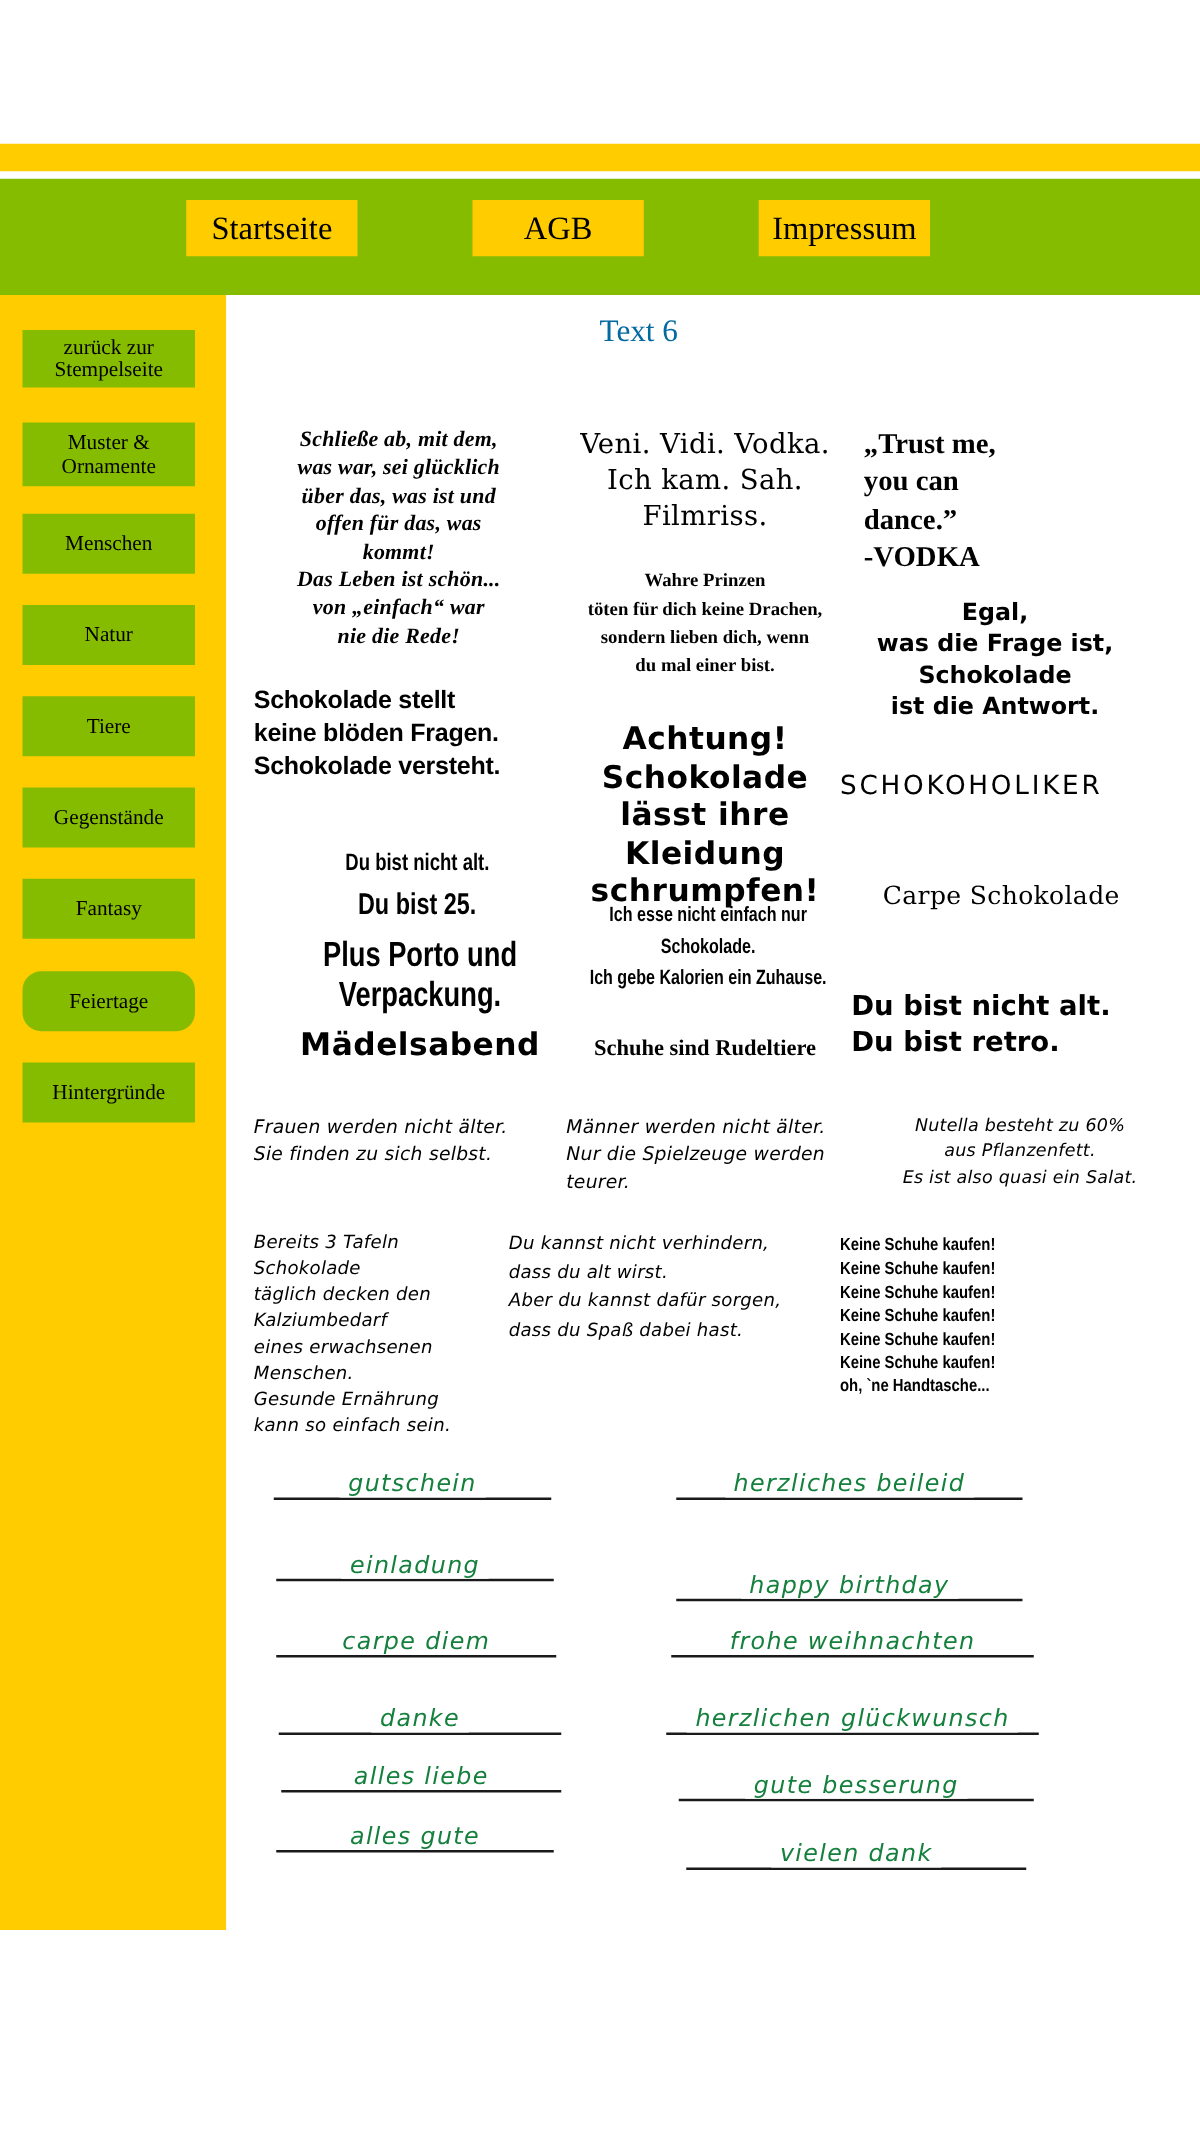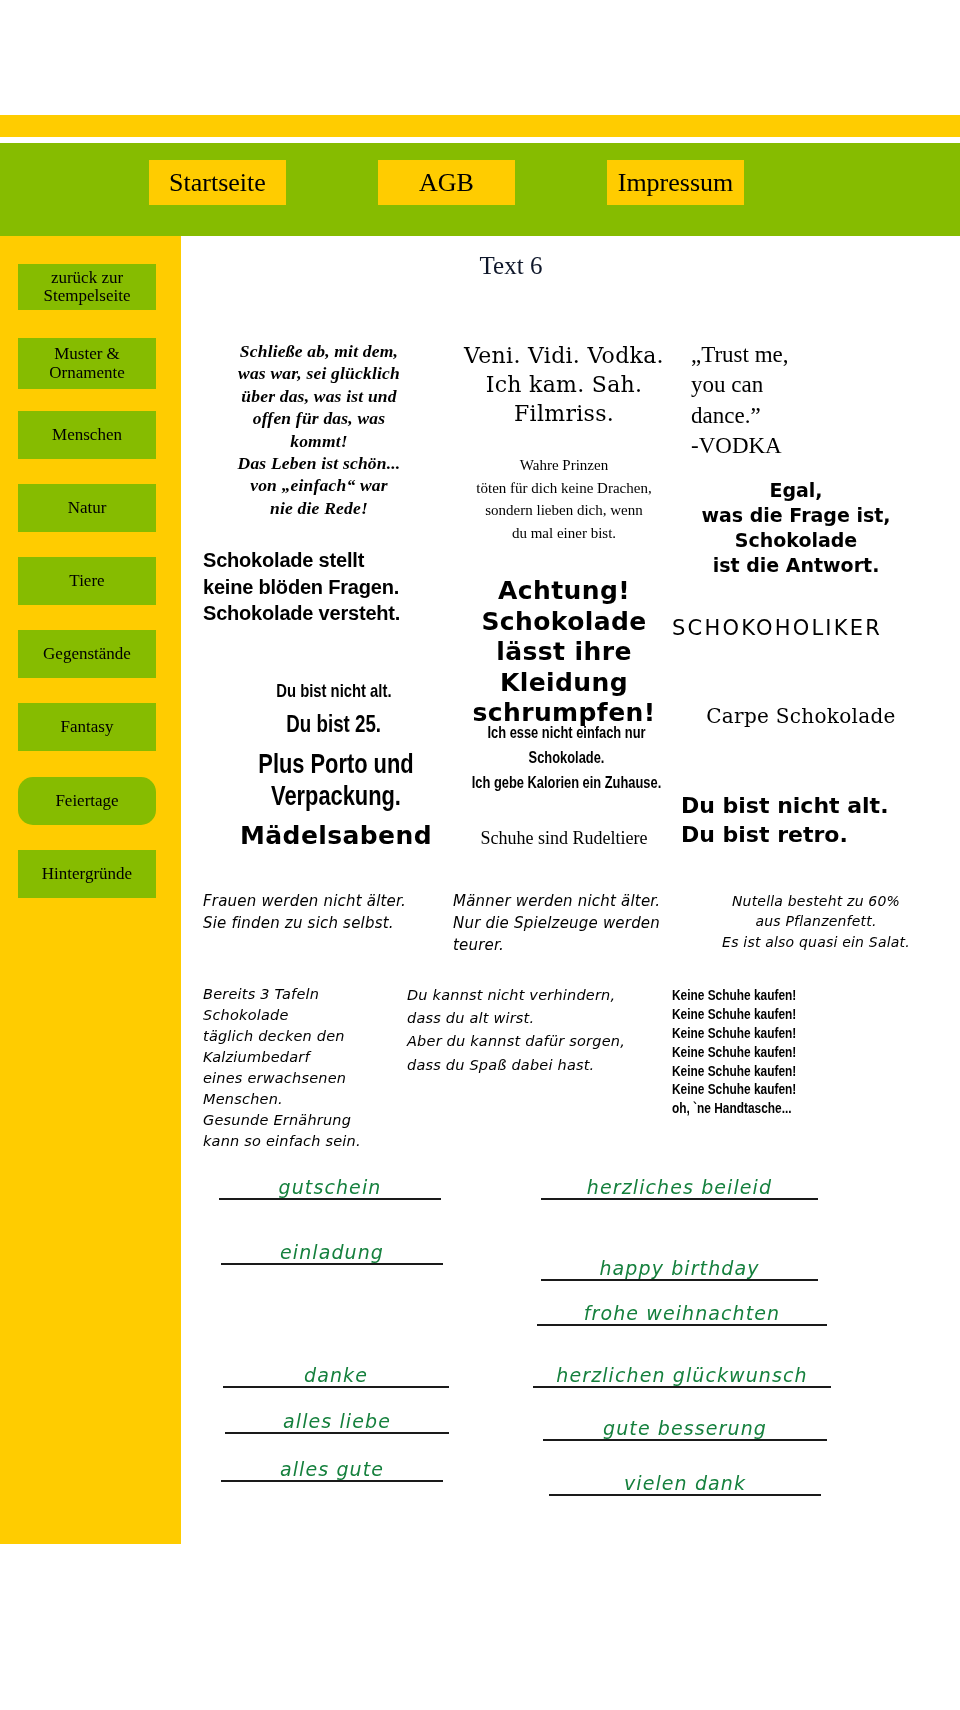--- a/index.html
+++ b/index.html
@@ -70,38 +70,38 @@
     left: 181px; top: 236px;
     width: 779px; height: 1308px;
     background: #ffffff;
   }
   .page-title {
     position: absolute;
     left: 0; top: 16px; width: 660px;
     text-align: center;
     font-family: "Liberation Serif", serif;
     font-size: 25px;
-    color: #0f172a;
+    color: #0369a1;
   }
 
   
   .smp {
     position: absolute;
     text-align: center;
     color: #000;
     white-space: pre-line;
   }
 
   
   .f-bodoni  { font-family: "Liberation Serif", serif; font-weight: bold; font-style: italic; letter-spacing: .2px; }
   .f-impact  { font-family: "Liberation Sans", sans-serif; font-weight: bold; letter-spacing: -0.2px; }
   .f-slab    { font-family: "DejaVu Serif", serif; font-weight: normal; letter-spacing: .3px; }
   .f-cond    { font-family: "Liberation Sans Narrow", "Liberation Sans", sans-serif; font-weight: bold; transform-origin: center; }
   .f-deco    { font-family: "DejaVu Sans", sans-serif; font-weight: bold; letter-spacing: .4px; }
-  .f-serifb  { font-family: "Liberation Serif", serif; font-weight: normal; }
+  .f-serifb  { font-family: "Liberation Serif", serif; font-weight: bold; }
   .f-stencil { font-family: "DejaVu Sans", sans-serif; font-weight: normal; letter-spacing: 2.2px; }
   .f-sans    { font-family: "DejaVu Sans", sans-serif; font-weight: bold; }
   .f-hand    { font-family: "DejaVu Sans", sans-serif; font-weight: normal; font-style: italic; letter-spacing: .2px; }
 
   
   .squeeze { display: inline-block; transform: scaleX(0.78); transform-origin: center; }
 
   
   .sign-row { position: absolute; height: 34px; }
   .sign-row .rule {
@@ -239,20 +239,24 @@
 oh, `ne Handtasche...</span></div>
 
   <div class="sign-row" style="left:38px;  top:940px;  width:222px;">
     <div class="rule"></div>
     <div class="word">gutschein</div>
   </div>
   <div class="sign-row" style="left:40px;  top:1005px; width:222px;">
     <div class="rule"></div>
     <div class="word">einladung</div>
   </div>
+  <div class="sign-row" style="left:40px;  top:1066px; width:224px;">
+    <div class="rule"></div>
+    <div class="word">carpe diem</div>
+  </div>
   <div class="sign-row" style="left:42px;  top:1128px; width:226px;">
     <div class="rule"></div>
     <div class="word">danke</div>
   </div>
   <div class="sign-row" style="left:44px;  top:1174px; width:224px;">
     <div class="rule"></div>
     <div class="word">alles liebe</div>
   </div>
   <div class="sign-row" style="left:40px;  top:1222px; width:222px;">
     <div class="rule"></div>

